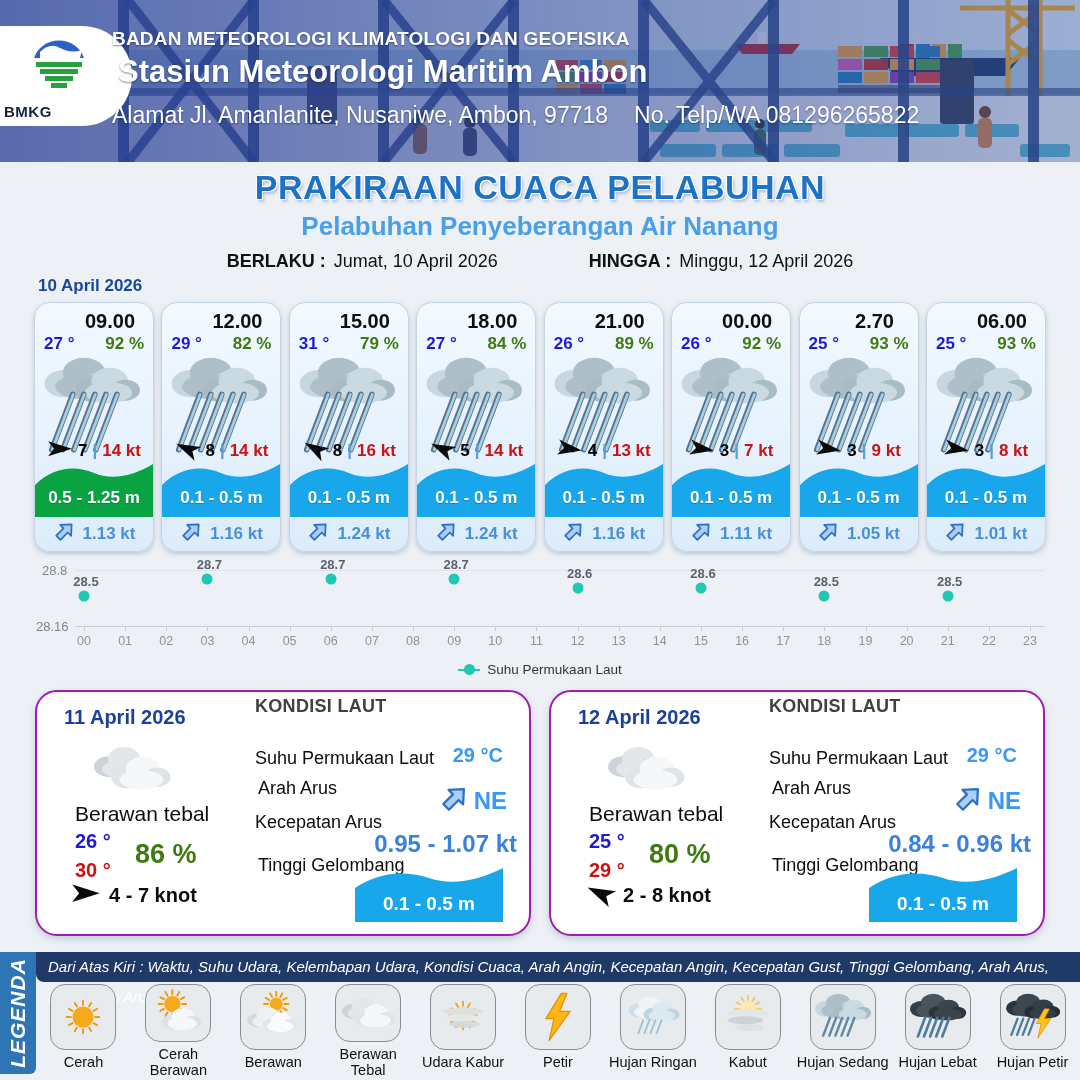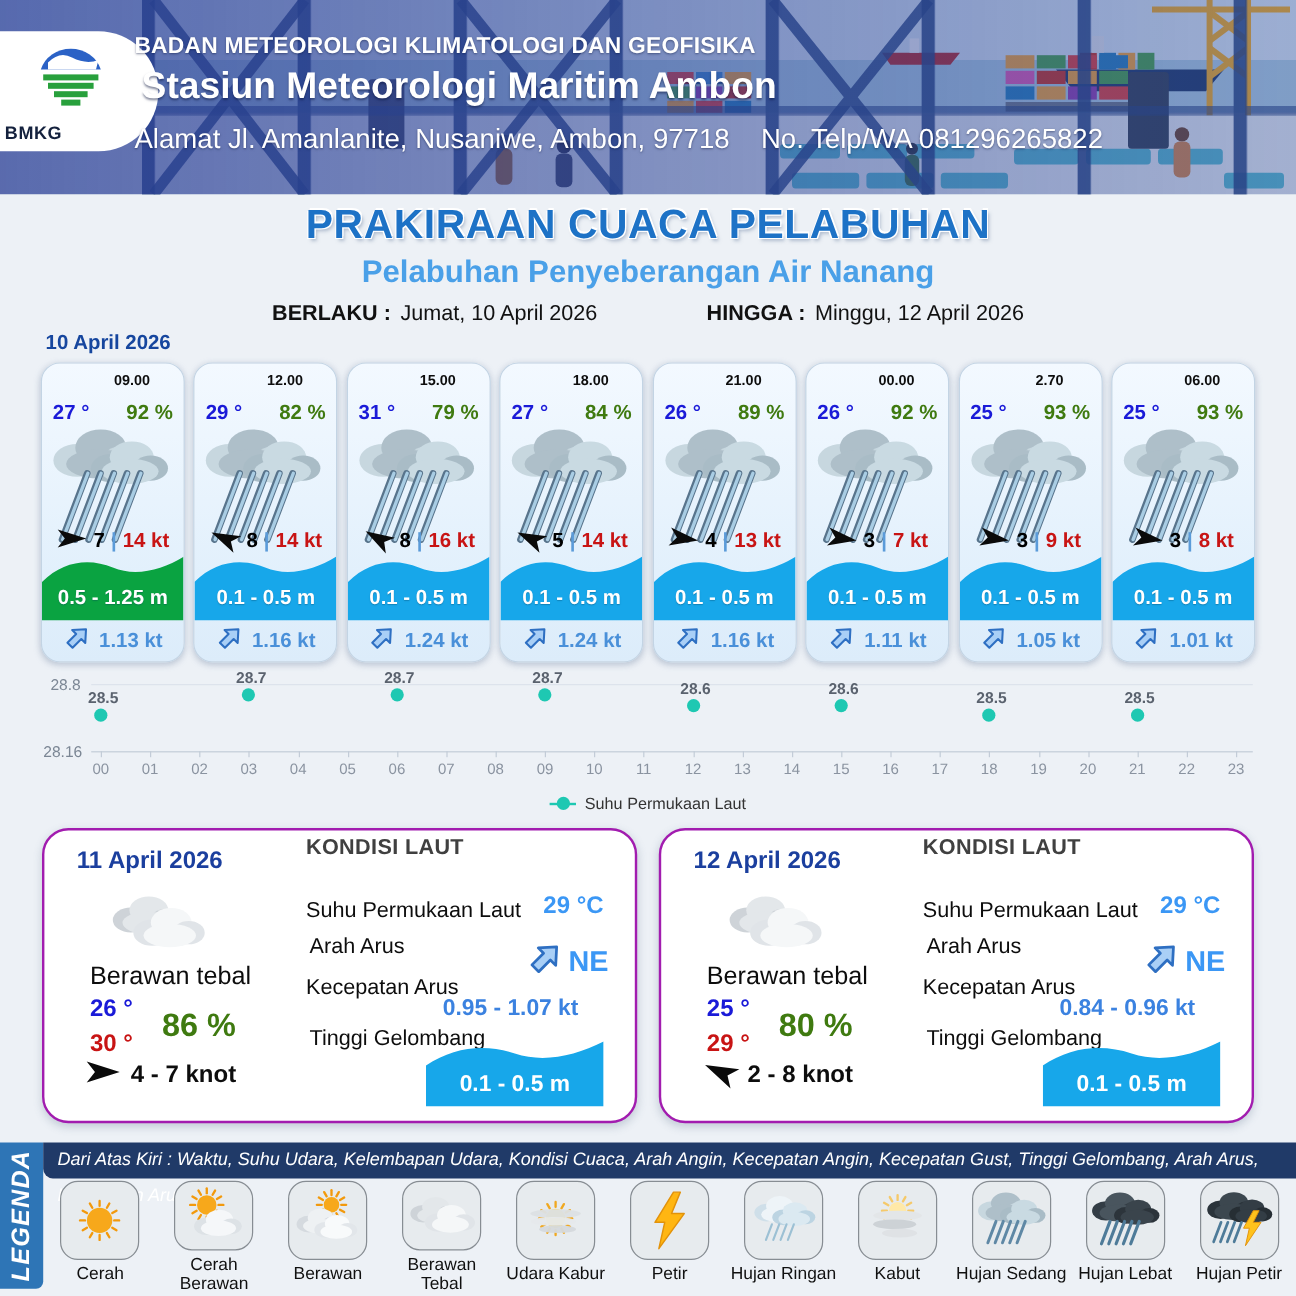--- a/index.html
+++ b/index.html
@@ -27,21 +27,21 @@
   .validity{margin-top:9px;font-size:18px;color:#111;}
   .validity .lbl{font-weight:bold;margin-right:8px;}
   .validity .seg2{margin-left:86px;}
   .day-label{position:absolute;left:38px;top:276px;font-size:17px;font-weight:bold;color:#16469e;}
 
   
   #cards-row{position:absolute;left:34px;top:302px;width:1012px;height:248px;display:flex;justify-content:space-between;}
   .fcard{position:relative;width:118px;height:248px;border-radius:16px;border:1px solid #c3d4e4;
          background:linear-gradient(180deg,#f3f9ff 0%,#e2f0fc 70%,#dcecfa 100%);
          box-shadow:0 2px 5px rgba(110,130,160,.4);overflow:hidden;}
-  .f-time{position:absolute;top:7px;left:0;right:0;text-align:center;font-size:12px;font-weight:bold;color:#0d0d0d;padding-left:32px;}
+  .f-time{position:absolute;top:7px;left:0;right:0;text-align:center;font-size:20px;font-weight:bold;color:#0d0d0d;padding-left:32px;}
   .f-th{position:absolute;top:31px;left:0;right:0;display:flex;justify-content:space-between;padding:0 9px;font-size:17px;font-weight:bold;}
   .f-temp{color:#1a1ad8;}
   .f-hum{color:#3f7a10;}
   .f-icon{position:absolute;top:50px;left:50%;transform:translateX(-52%);width:100px;height:116px;z-index:1;}
   .f-wind{position:absolute;top:136px;left:0;right:0;display:flex;align-items:center;justify-content:center;gap:5px;font-size:17px;font-weight:bold;z-index:2;}
   .f-wind .sep{color:#5b9bd9;font-weight:bold;}
   .f-gust{color:#c81414;}
   .f-wave{position:absolute;left:0;right:0;bottom:34px;height:58px;}
   .f-wave svg{position:absolute;inset:0;}
   .f-wave .wtext{position:absolute;left:0;right:0;bottom:9px;text-align:center;color:#fff;font-size:17px;font-weight:bold;text-shadow:0 1px 1px rgba(0,60,90,.35);}
@@ -72,21 +72,21 @@
   .d-tmax{position:absolute;left:38px;top:167px;font-size:20px;font-weight:bold;color:#c81414;}
   .d-hum{position:absolute;left:98px;top:147px;font-size:27px;font-weight:bold;color:#3f7a10;}
   .d-wind{position:absolute;left:34px;top:190px;display:flex;align-items:center;gap:8px;font-size:20px;font-weight:bold;color:#0d0d0d;}
   .d-gust{position:absolute;left:63px;top:220px;font-size:20px;font-weight:bold;color:#c81414;margin-top:40px;}
   .sea-title{position:absolute;left:218px;top:4px;font-size:18px;font-weight:bold;color:#404040;letter-spacing:.3px;}
   .sea-l1{position:absolute;left:218px;top:56px;font-size:18px;color:#0d0d0d;}
   .sea-v1{position:absolute;right:26px;top:52px;font-size:20px;font-weight:bold;color:#3b97f5;}
   .sea-l2{position:absolute;left:221px;top:86px;font-size:18px;color:#0d0d0d;}
   .sea-v2{position:absolute;right:22px;top:90px;display:flex;align-items:center;gap:3px;font-size:24px;font-weight:bold;color:#3b97f5;}
   .sea-l3{position:absolute;left:218px;top:120px;font-size:18px;color:#0d0d0d;}
-  .sea-v3{position:absolute;right:47px;top:138px;font-size:19px;font-weight:bold;color:#3b82e0;text-align:right;}
+  .sea-v3{position:absolute;right:12px;top:138px;font-size:24px;font-weight:bold;color:#3b82e0;text-align:right;}
   .sea-l4{position:absolute;left:221px;top:163px;font-size:18px;color:#0d0d0d;}
   .wave-badge{position:absolute;right:26px;top:174px;width:148px;height:56px;}
   .wave-badge svg{position:absolute;inset:0;}
   .wave-badge .wtext{position:absolute;left:0;right:0;bottom:7px;text-align:center;font-size:19px;font-weight:bold;color:#fff;}
 
   
   .legend{position:absolute;left:0;top:952px;width:1080px;height:128px;}
   .legend-side{position:absolute;left:0;top:0;width:36px;height:122px;background:#2e75b6;display:flex;align-items:center;justify-content:center;border-radius:0 0 6px 0;}
   .legend-side span{transform:rotate(-90deg);white-space:nowrap;color:#fff;font-size:21px;font-weight:bold;font-style:italic;letter-spacing:1px;}
   .legend-strip{position:absolute;left:36px;top:0;width:1044px;height:30px;background:#203a68;color:#fff;font-style:italic;

